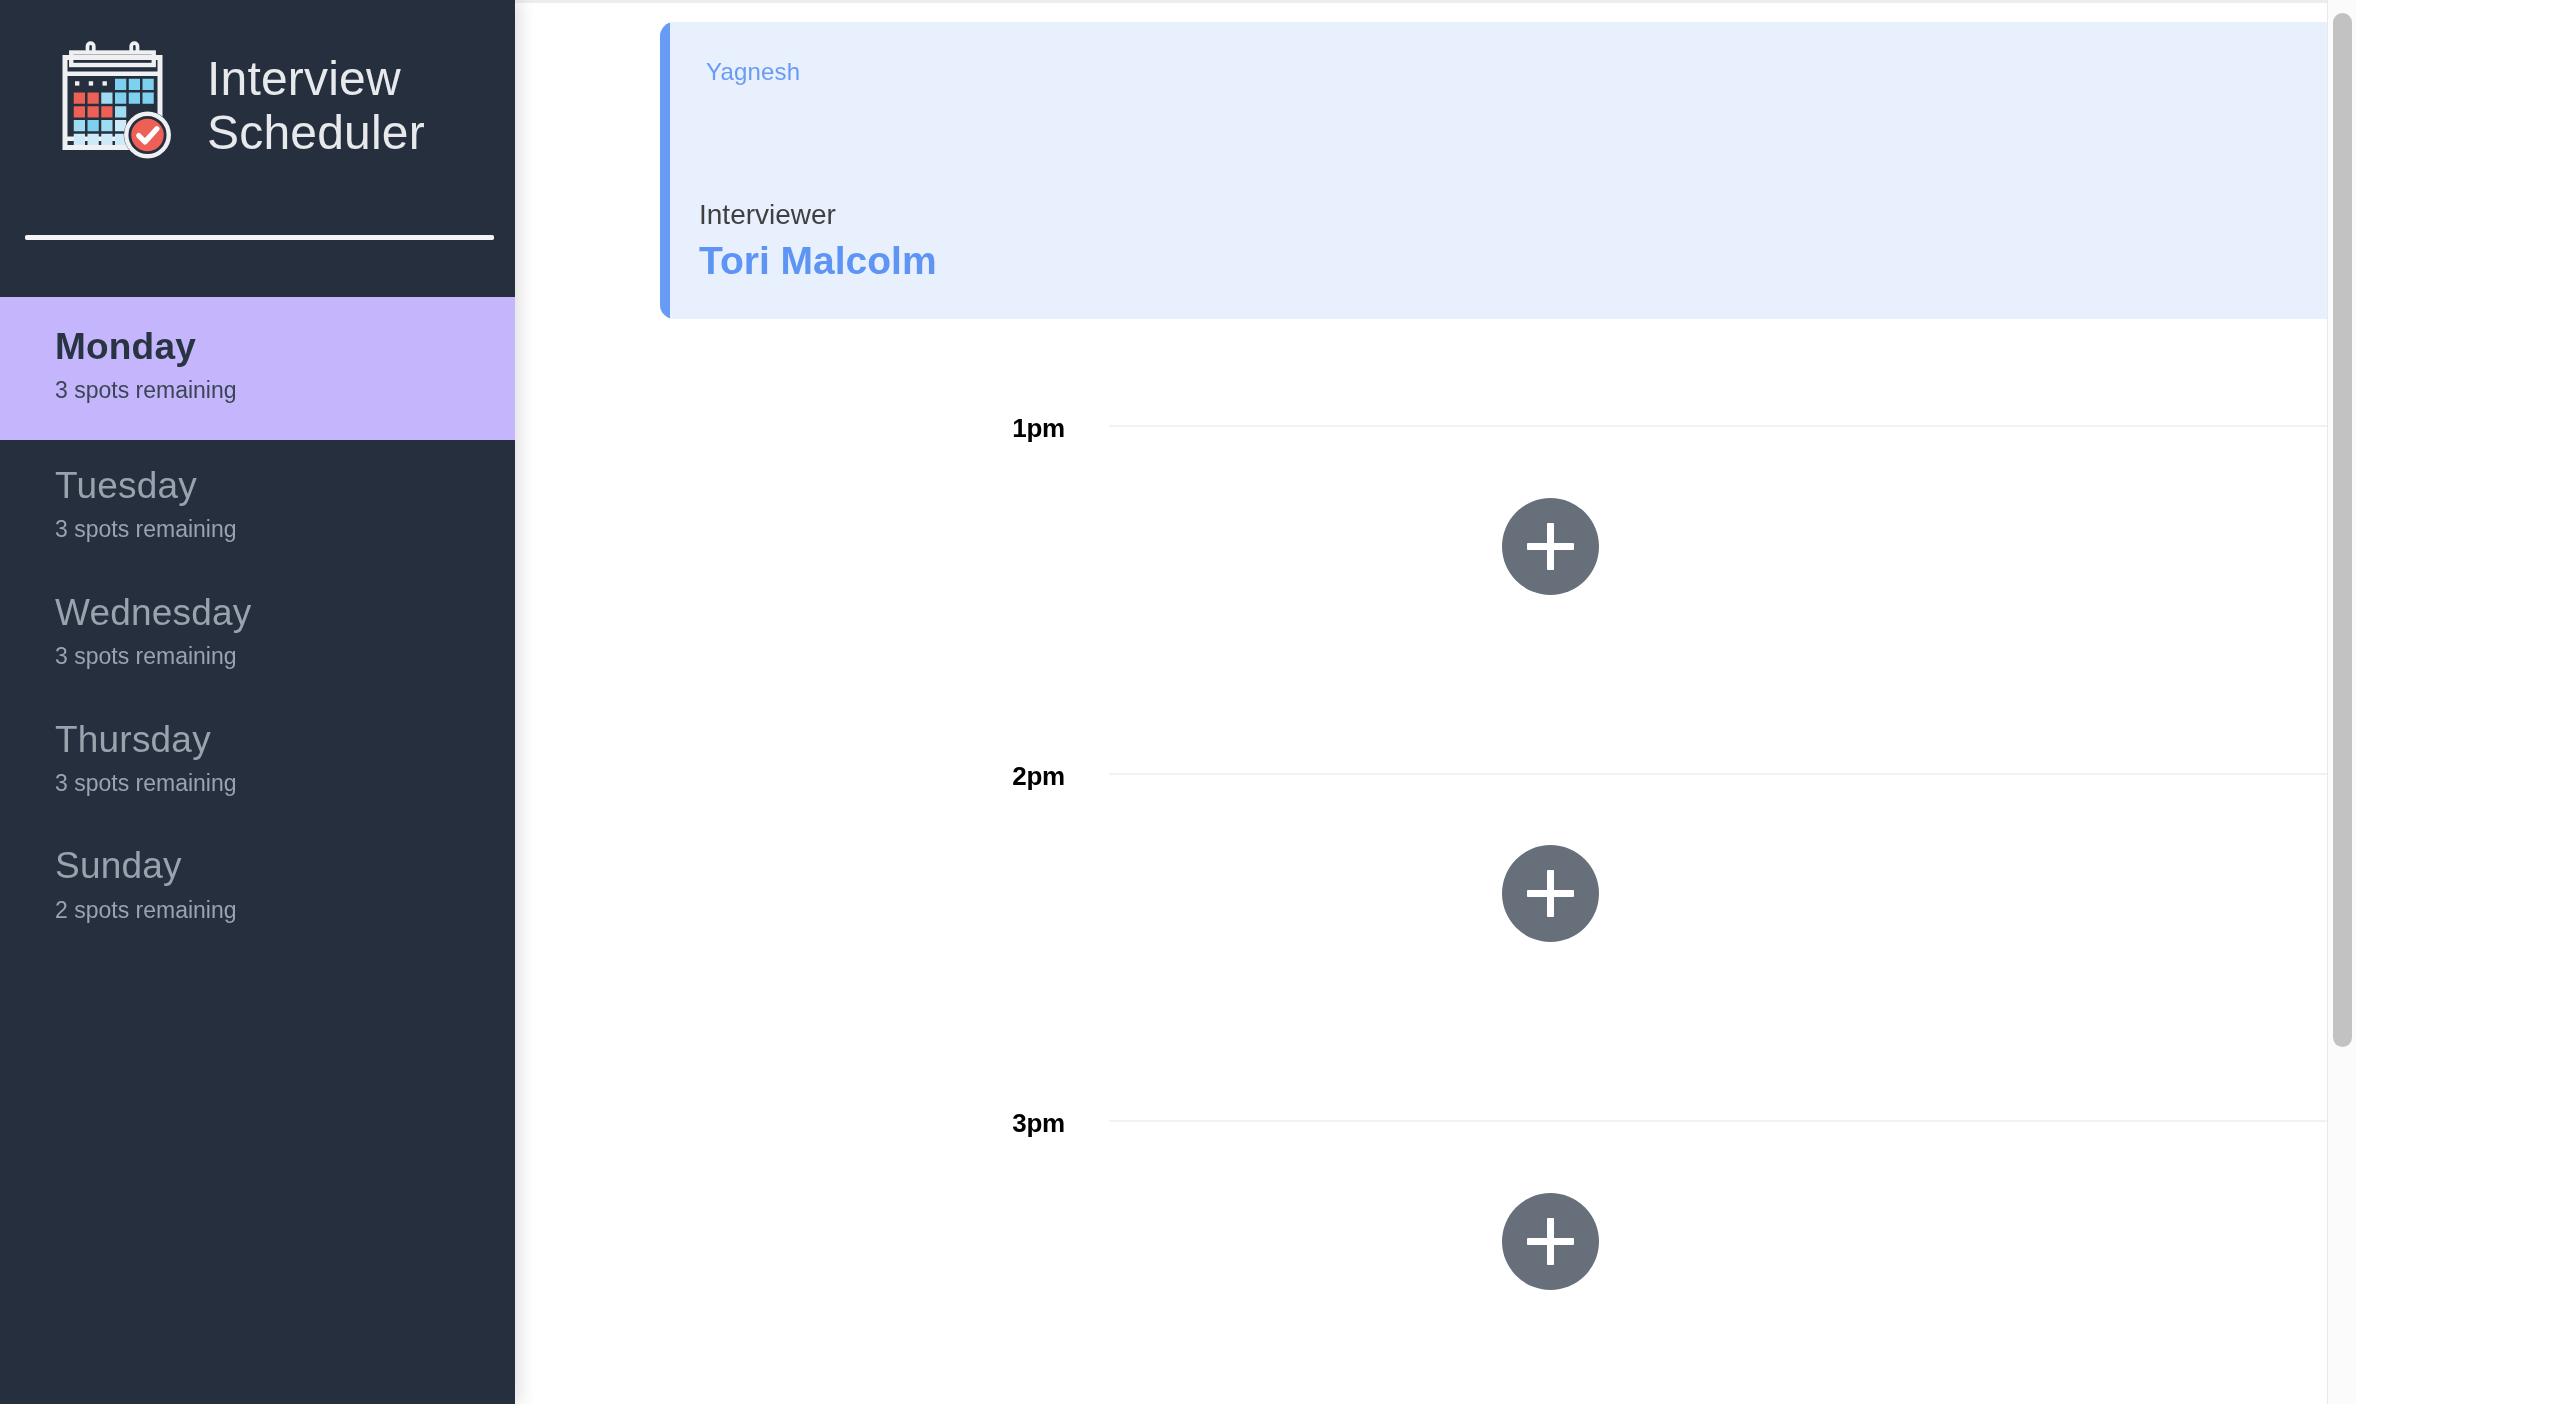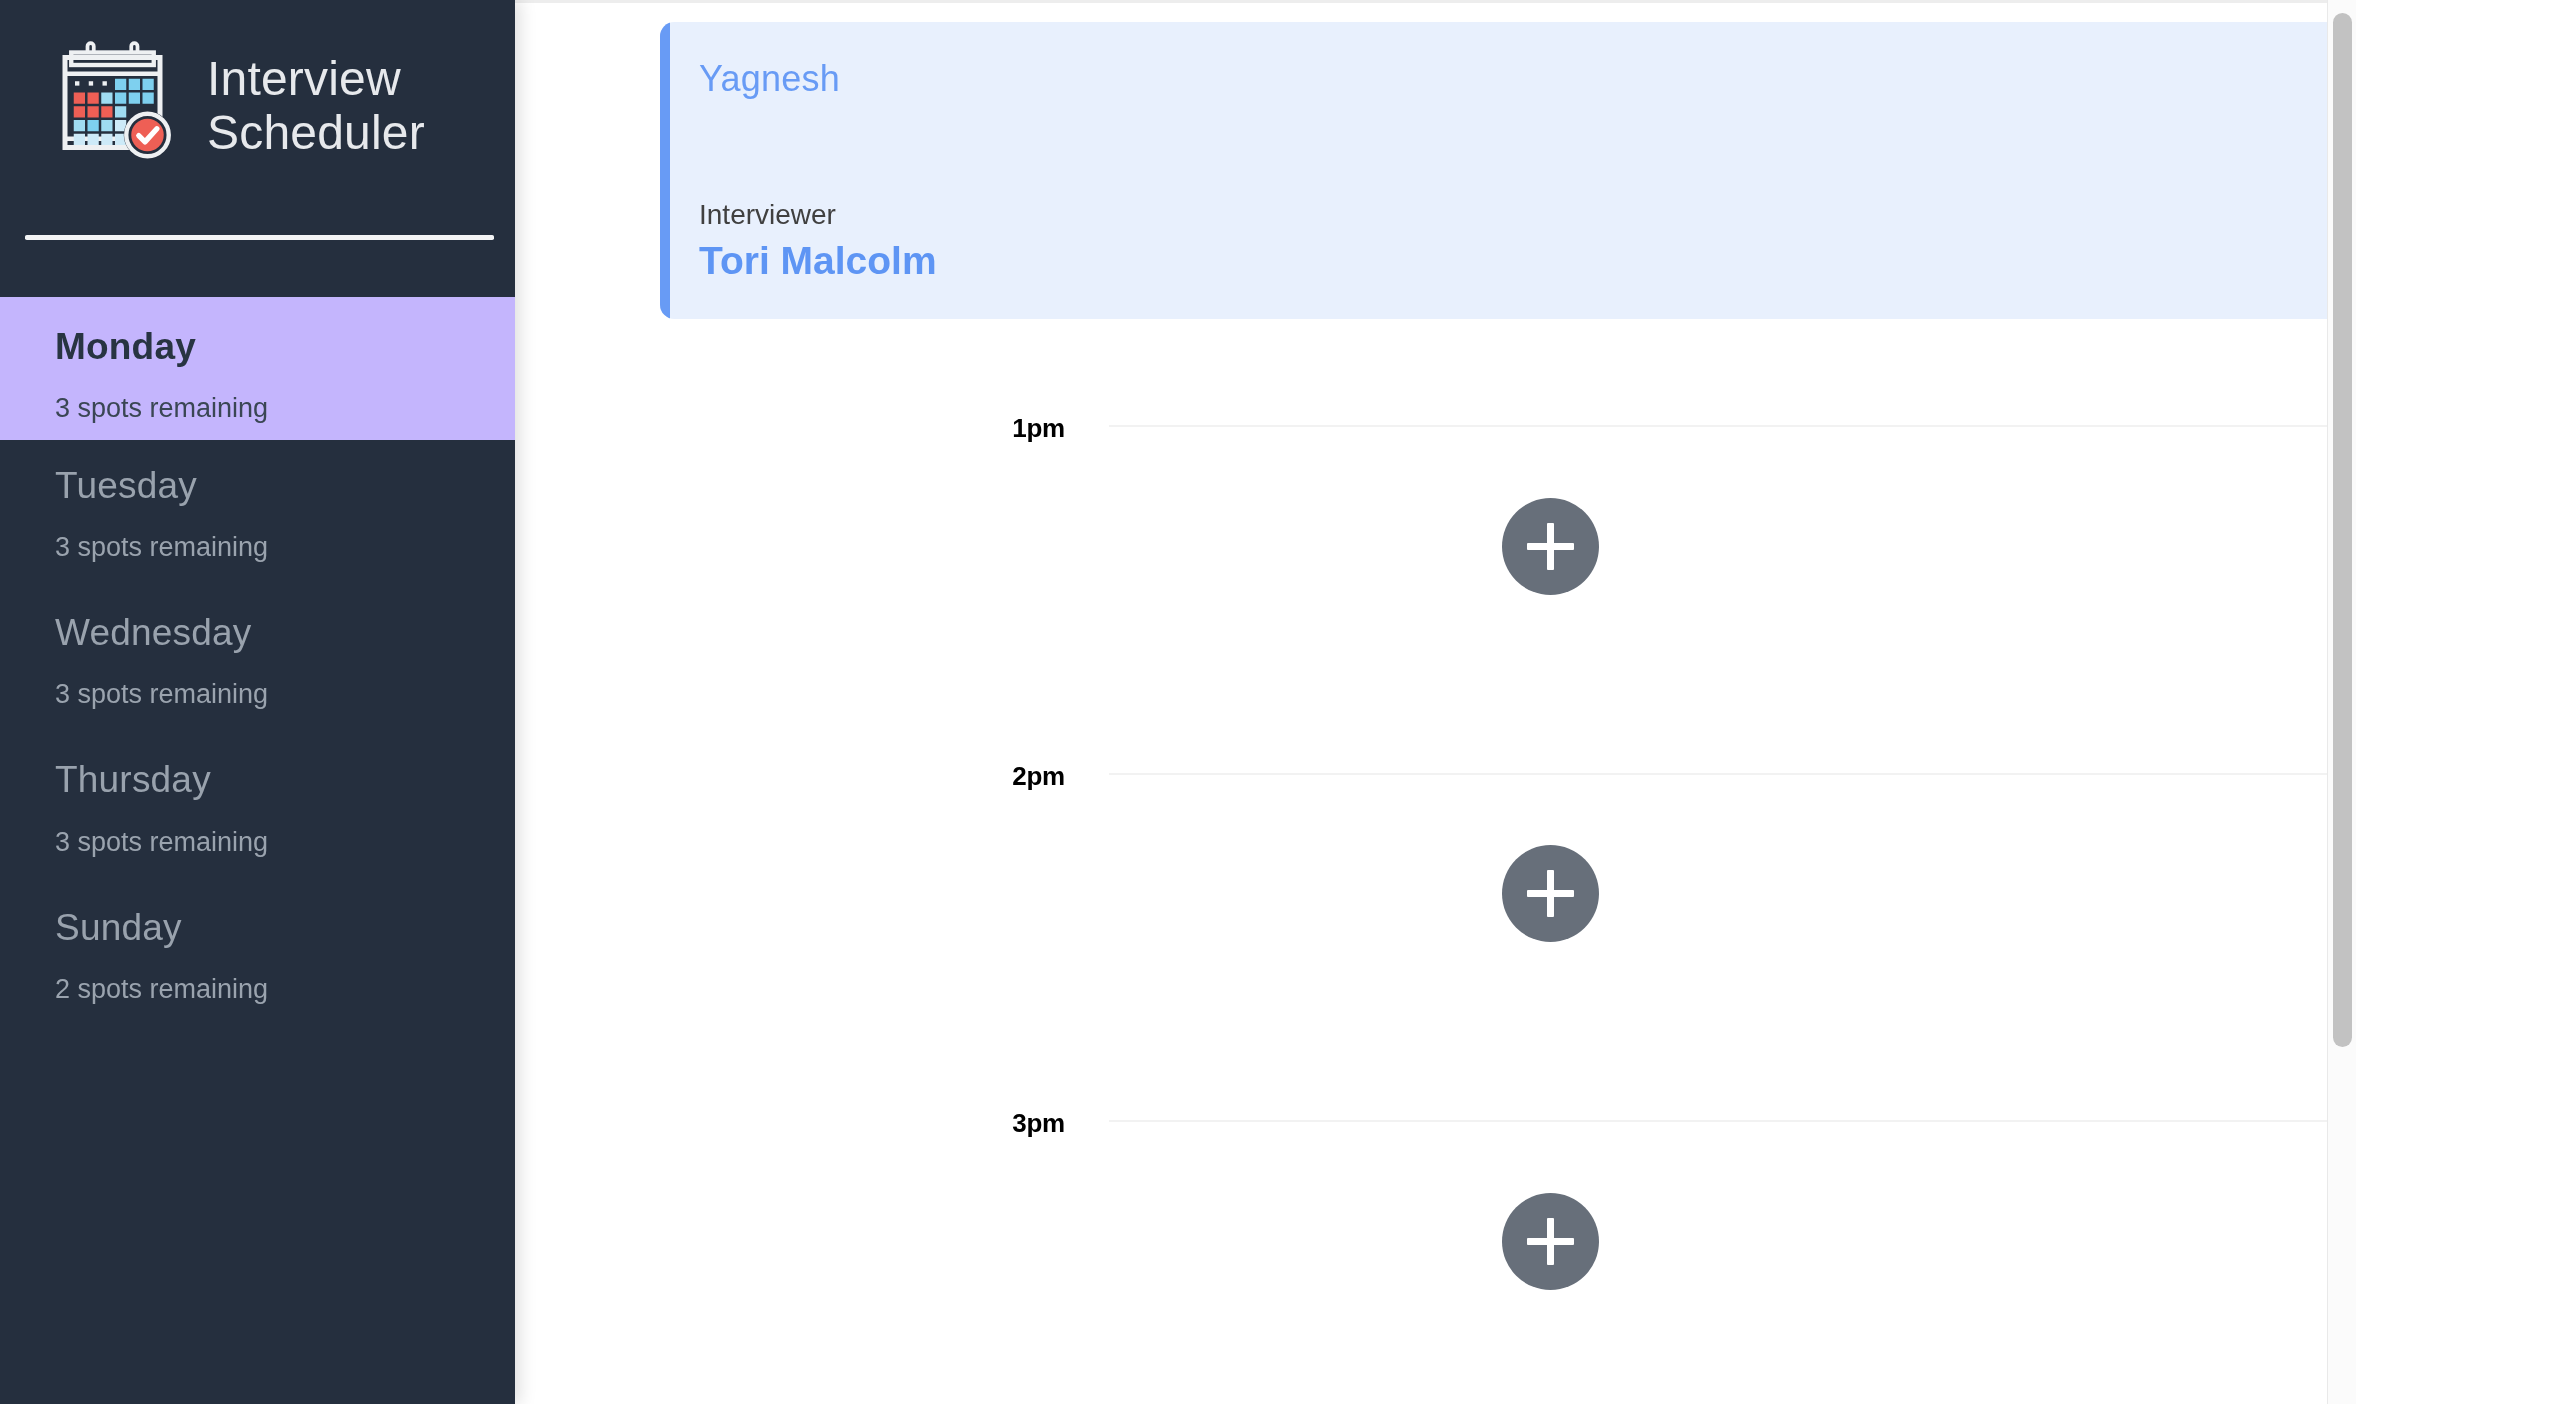--- a/index.html
+++ b/index.html
@@ -85,25 +85,25 @@
     font-weight: 400;
     color: #99a2ad;
     line-height: 1.25;
     letter-spacing: 0.2px;
   }
   .day-item.selected .day-name {
     color: #283442;
     font-weight: 700;
   }
   .day-spots {
-    font-size: 27px;
+    font-size: 23px;
     font-weight: 400;
     color: #9aa3ae;
     line-height: 1.35;
-    margin-top: 20px;
+    margin-top: 5px;
   }
   .day-item.selected .day-spots {
     color: #3a4654;
   }
 
   
   .schedule {
     position: relative;
     flex: 1 1 auto;
     height: 1404px;
@@ -149,24 +149,25 @@
     width: 9.8px;
     background: #689bf5;
   }
   .appointment-body {
     padding: 36px 0 0 39px;
     position: relative;
     height: 100%;
     box-sizing: border-box;
   }
   .appointment-student {
-    font-size: 36px;
+    font-size: 24px;
     font-weight: 400;
     color: #689bf5;
     letter-spacing: 0.2px;
+    margin-left: 7px;
   }
   .appointment-interviewer {
     position: absolute;
     left: 39px;
     bottom: 32px;
   }
   .interviewer-label {
     font-size: 28px;
     color: #404040;
     font-weight: 400;

